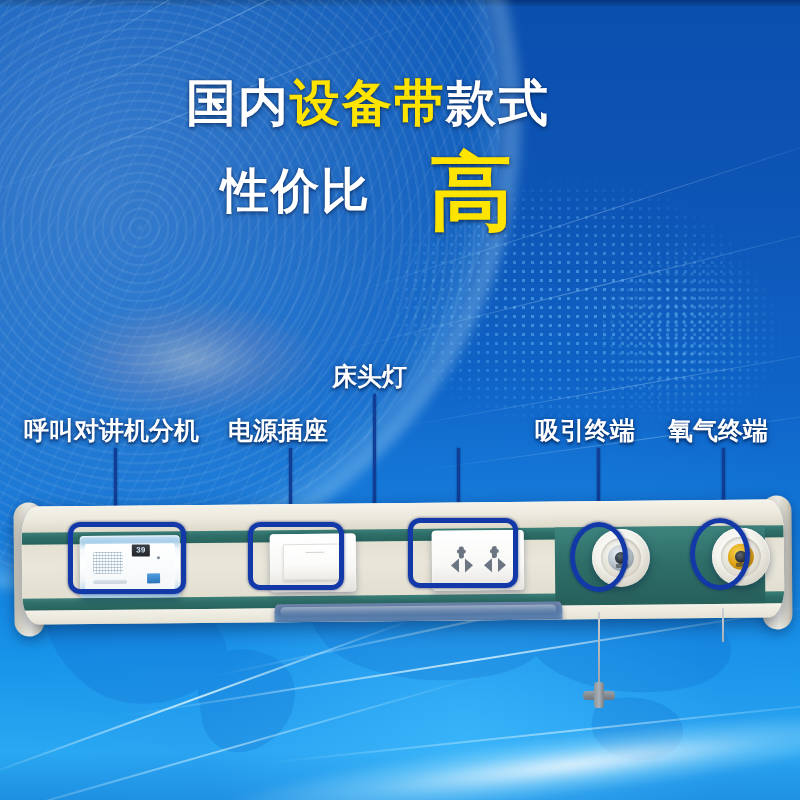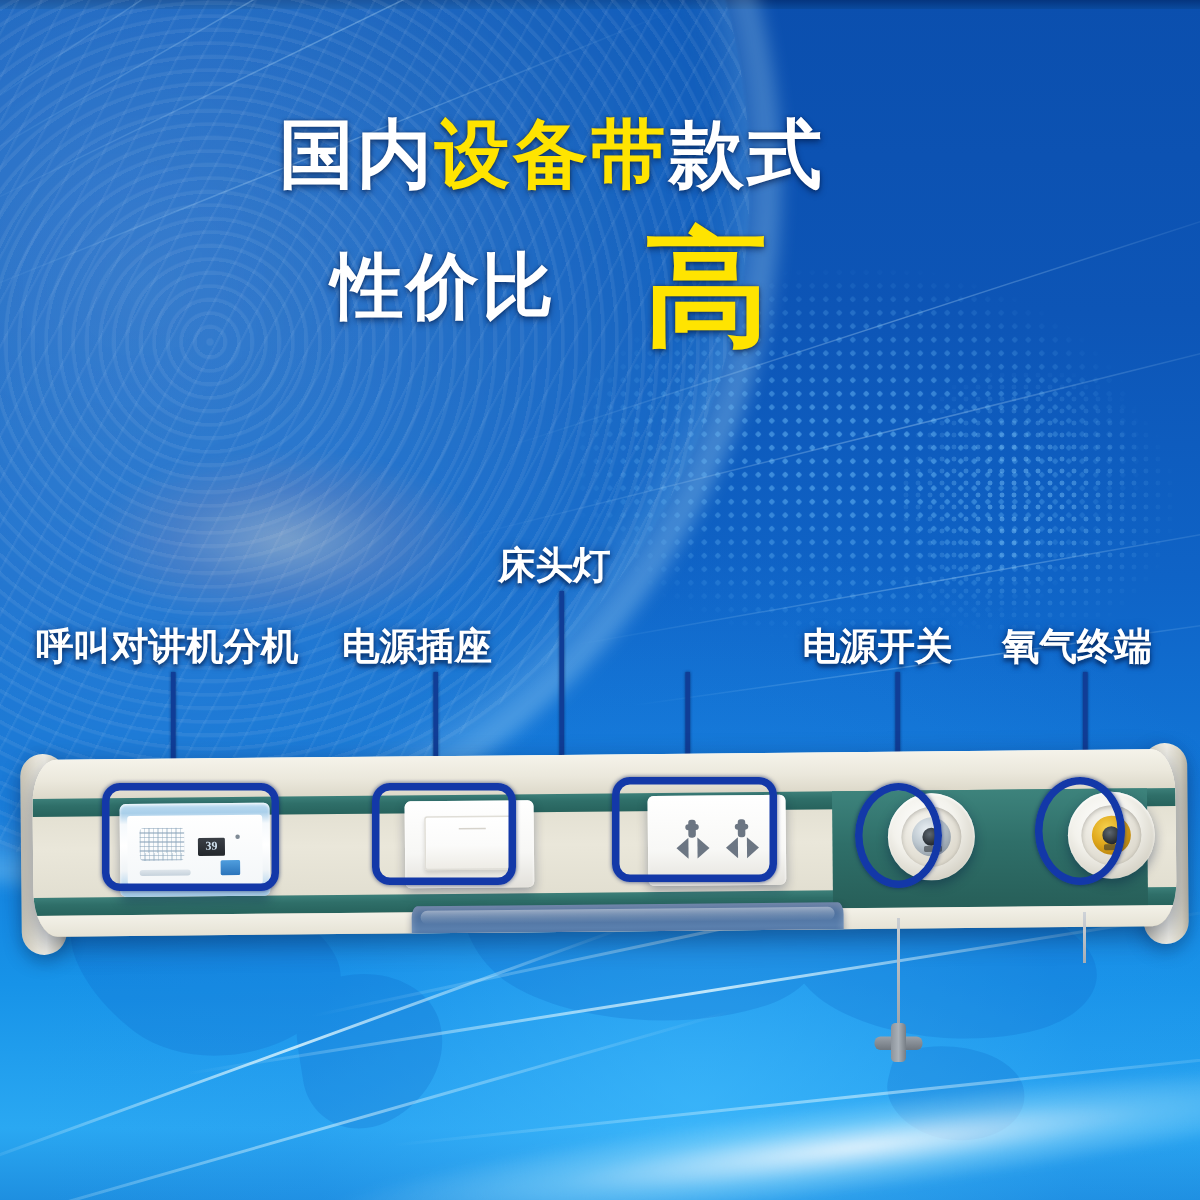--- a/index.html
+++ b/index.html
@@ -172,24 +172,24 @@
     border-radius:4px;
     box-shadow:0 3px 7px rgba(0,20,60,.35), inset 0 1px 2px rgba(255,255,255,.9);
   }
   .ic-face { position:absolute; left:5px; top:8px; width:90px; height:46px;
     background:linear-gradient(180deg,#ffffff,#f4f7f9); border-radius:2px; }
   .ic-grille { position:absolute; left:8px; top:8px; width:30px; height:22px;
     background:
       repeating-linear-gradient(0deg, rgba(120,150,175,.55) 0 1px, rgba(0,0,0,0) 1px 3px),
       repeating-linear-gradient(90deg, rgba(120,150,175,.40) 0 1px, rgba(0,0,0,0) 1px 3px);
     border-radius:3px; opacity:.85; }
-  .ic-display { position:absolute; left:47px; top:15px; width:18px; height:12px;
+  .ic-display { position:absolute; left:47px; top:1px; width:18px; height:12px;
     background:linear-gradient(180deg,#3a3f46,#23272c); border-radius:1px;
     color:#cfe0ee; font-size:8px; font-weight:bold; line-height:12px; text-align:center;
-    font-family:Liberation Serif, serif; }
+    font-family:Liberation Mono, monospace; }
   .ic-dot { position:absolute; left:72px; top:13px; width:3px; height:3px;
     border-radius:50%; background:#7e8a95; }
   .ic-btn { position:absolute; left:62px; top:30px; width:13px; height:10px;
     background:linear-gradient(180deg,#4f9ede,#2b74bb); border-radius:1px; }
   .ic-slot { position:absolute; left:8px; top:36px; width:34px; height:4px;
     background:linear-gradient(180deg,#dfe6ec,#c6d2dc); border-radius:2px; }
 
   .switch {
     left:248px; top:30px; width:86px; height:58px;
     background:linear-gradient(180deg,#ffffff 0%,#f7f7f5 60%,#e3e1db 100%);
@@ -298,21 +298,21 @@
 
   <div class="headline">
     <div class="hl-line1"><span class="w">国内</span><span class="y">设备带</span><span class="w">款式</span></div>
     <div class="hl-line2"><span class="w">性价比</span><span class="y big">高</span></div>
   </div>
 
   <div class="labels" id="labels">
       <div class="callout-label" style="left: 24px; top: 414px;">呼叫对讲机分机</div>
       <div class="callout-label" style="left: 228px; top: 414px;">电源插座</div>
       <div class="callout-label" style="left: 332px; top: 360px;">床头灯</div>
-      <div class="callout-label" style="left: 535px; top: 414px;">电源开关</div>
+      <div class="callout-label" style="left: 535px; top: 414px;">吸引终端</div>
       <div class="callout-label" style="left: 668px; top: 414px;">氧气终端</div>
       <div class="leader" style="left: 114px; top: 448px; height: 80px;"></div>
       <div class="leader" style="left: 289px; top: 448px; height: 80px;"></div>
       <div class="leader" style="left: 373px; top: 394px; height: 208px;"></div>
       <div class="leader" style="left: 457px; top: 448px; height: 80px;"></div>
       <div class="leader" style="left: 597px; top: 448px; height: 80px;"></div>
       <div class="leader" style="left: 722px; top: 448px; height: 80px;"></div>
     </div>
 
   <div class="panel-wrap">

